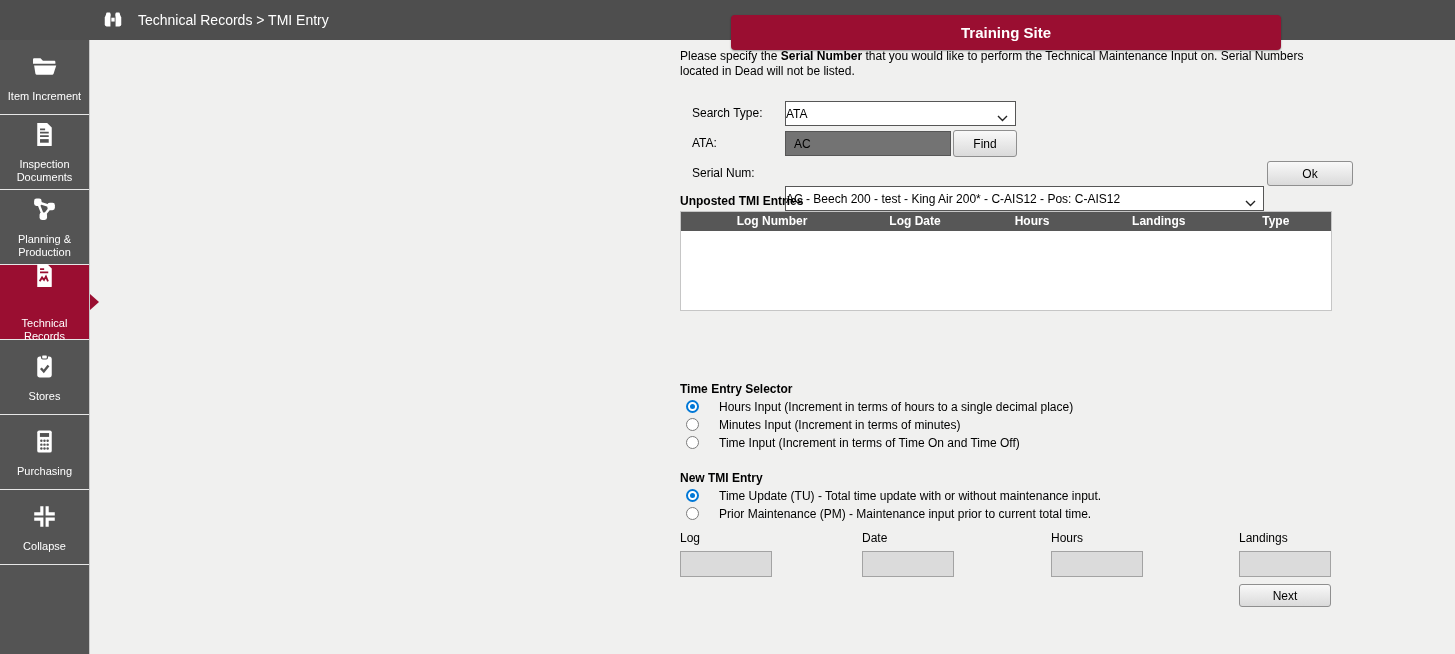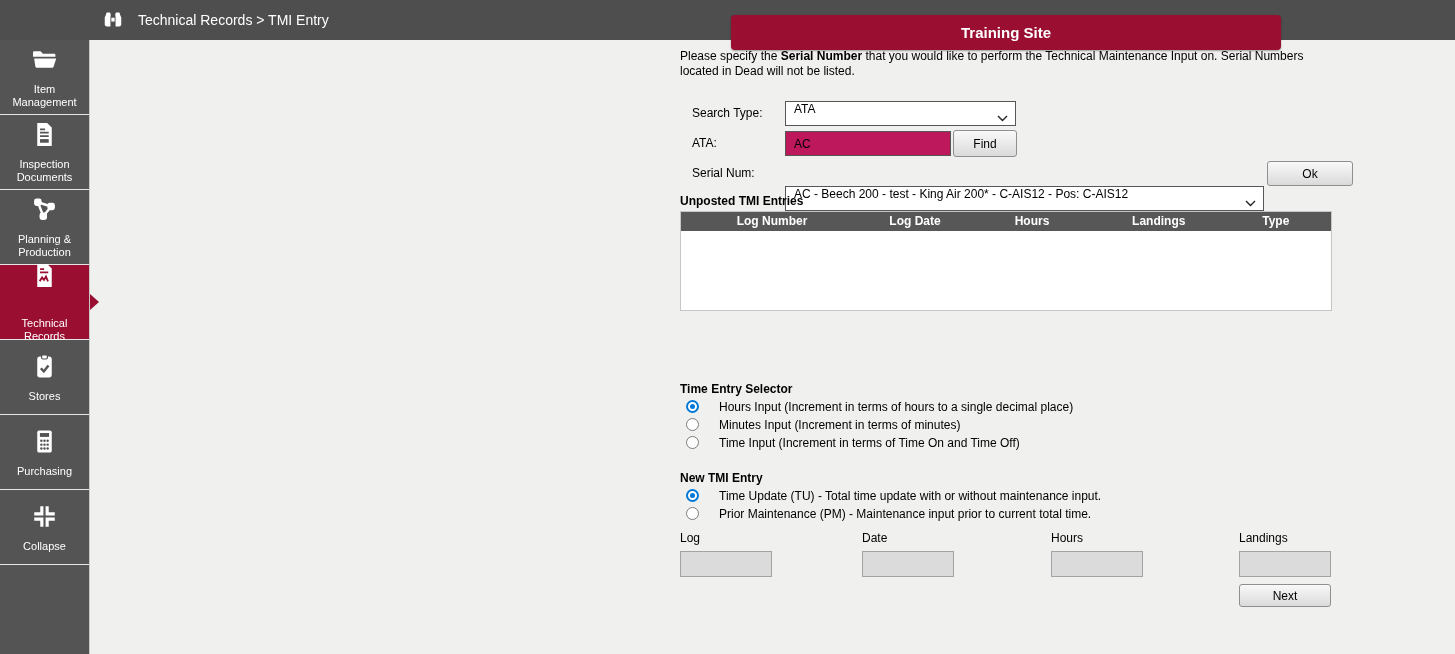--- a/index.html
+++ b/index.html
@@ -32,24 +32,24 @@
                border:8px solid transparent; border-left:9px solid #9a0e31; border-right:0; z-index:6; }
 
   
   .content { position:absolute; left:91px; top:40px; right:0; bottom:0; background:#f0f0ef; }
   .form { position:absolute; left:589px; top:0; width:652px; height:614px; font-size:12px; color:#000; }
   .abs { position:absolute; }
 
   .instruction { top:9px; left:0; width:652px; line-height:15px; }
 
   .field-label { height:25px; line-height:25px; left:12px; }
-  .fake-select { background:#fff; border:1px solid #565656; height:25px; display:flex; align-items:flex-start;
-                 padding:0 24px 0 8px; position:relative; cursor:pointer; white-space:nowrap; overflow:hidden; }
+  .fake-select { background:#fff; border:1px solid #565656; height:25px; display:flex; align-items:center;
+                 padding:0 24px 0 0; position:relative; cursor:pointer; white-space:nowrap; overflow:hidden; }
   .fake-select .chev { position:absolute; right:7px; top:9px; }
-  .text-input { background:#be185d; border:1px solid #565656; height:25px; padding:0 8px; font-size:12px;
+  .text-input { background:#737373; border:1px solid #565656; height:25px; padding:0 8px; font-size:12px;
                 font-family:"Liberation Sans", sans-serif; color:#000; }
   .btn { background:linear-gradient(#f9f9f9,#dadada); border:1px solid #8f8f8f; border-radius:3px;
          font-size:12px; font-family:"Liberation Sans", sans-serif; color:#000; cursor:pointer;
          display:flex; align-items:center; justify-content:center; }
 
   .section-title { font-weight:bold; }
 
   .table-wrap { top:171px; left:0; width:652px; height:100px; background:#fff; border:1px solid #c6c6c6; }
   .thead { display:flex; height:19px; background:#575757; }
   .th { color:#fff; font-weight:bold; font-size:12px; line-height:19px; text-align:center; }
@@ -92,21 +92,21 @@
 
 <div class="sidebar">
 
   <div class="side-item">
     <span>
       <svg viewBox="0 0 24 24">
         <path d="M2.5 6.2c0-.6.5-1 1-1h5.2l2 2h9.3c.6 0 1 .4 1 1v1.6H2.5z" fill="#fff"></path>
         <path d="M3.4 11.1h18.3l-2.2 7c-.2.5-.6.8-1.1.8H5.6c-.5 0-.9-.3-1.1-.8z" fill="#fff"></path>
       </svg>
     </span>
-    <span>Item Management</span>
+    <span>Item Increment</span>
   </div>
 
   <div class="side-item">
     <span>
       <svg viewBox="0 0 24 24">
         <path d="M6 2.5h8.2l3.8 3.8V21a.6.6 0 0 1-.6.6H6z" fill="#fff"></path>
         <path d="M8.3 7.7h4.2M8.3 10.5h7.2M8.3 13.3h7.2" stroke="var(--ibg)" stroke-width="1.5" fill="none"></path>
         <path d="M8.3 17.3h7.2" stroke="var(--ibg)" stroke-width="3" fill="none"></path>
       </svg>
     </span>

